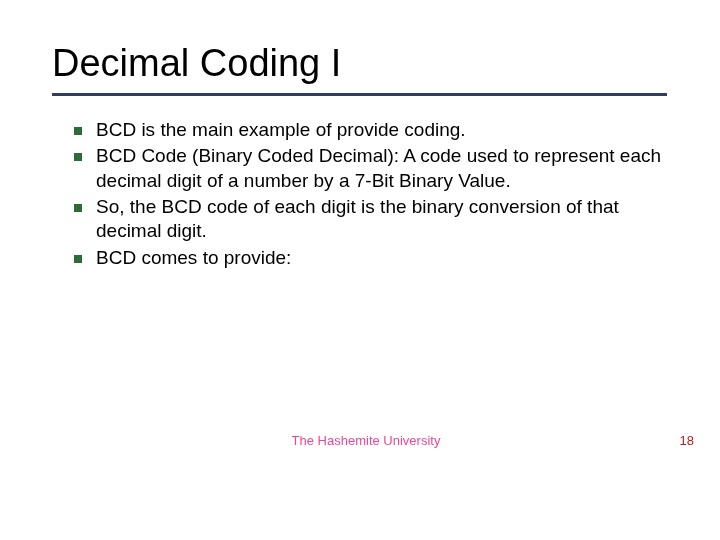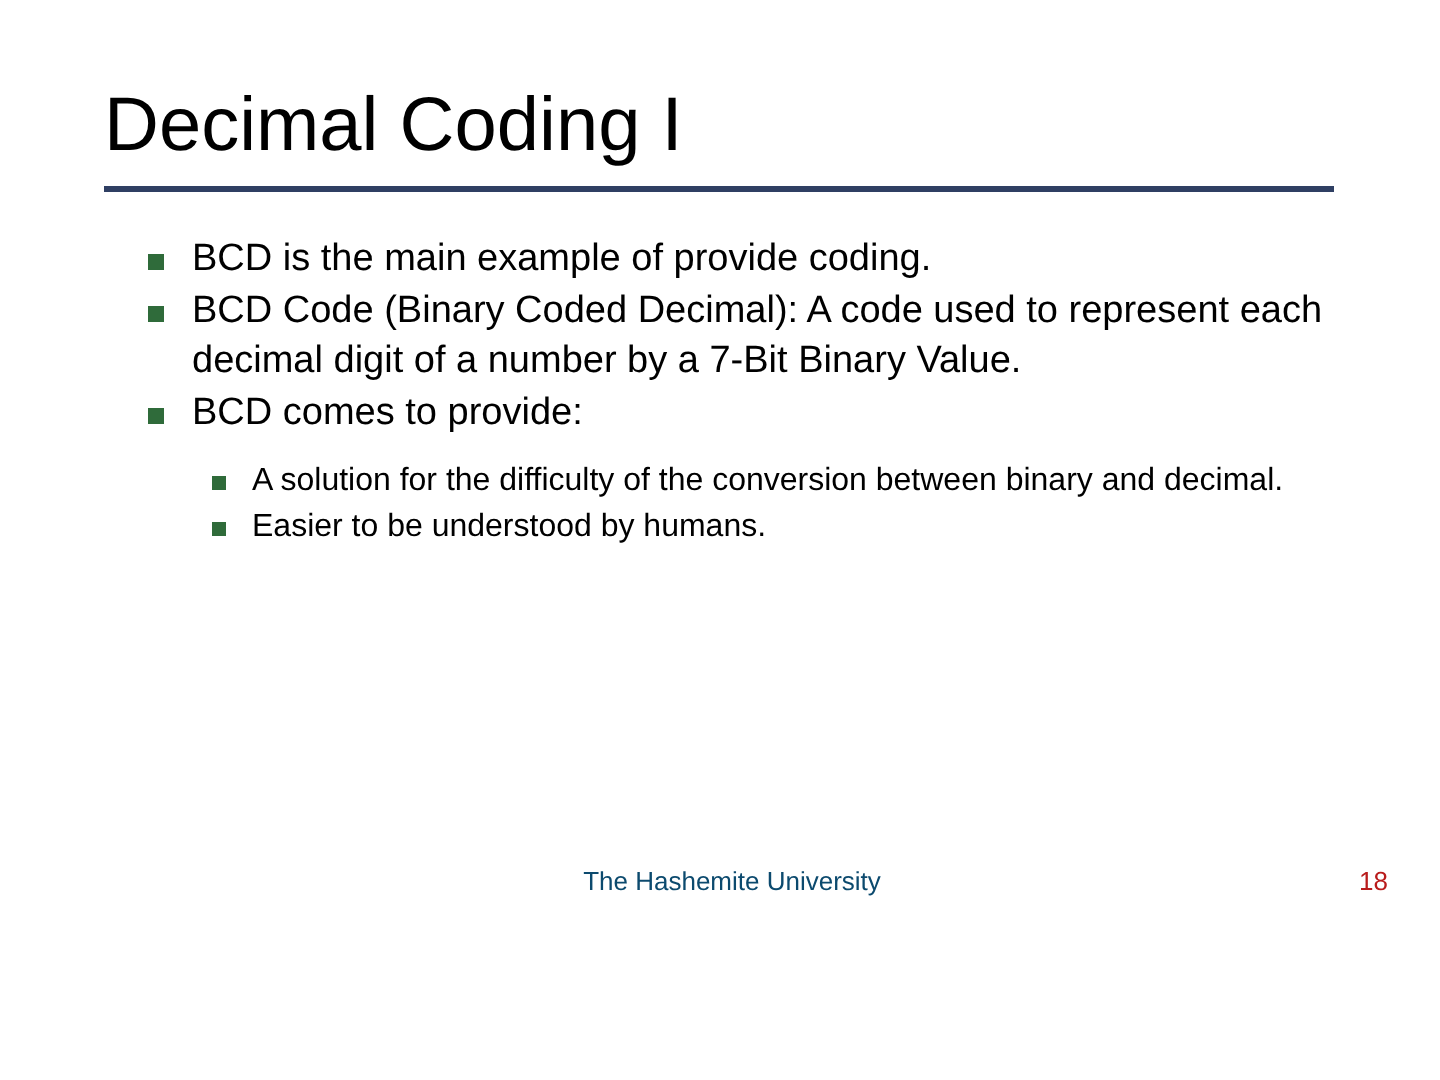--- a/index.html
+++ b/index.html
@@ -15,44 +15,41 @@
     width: 8px; height: 8px; background: #2f6b3a;
   }
   .ul2 { list-style: none; padding-left: 54px; margin-top: 12px; }
   .ul2 > li { position: relative; font-size: 16px; line-height: 1.28; margin-bottom: 2px; padding-left: 20px; }
   .ul2 > li::before {
     content: ""; position: absolute; left: 0; top: 7px;
     width: 7px; height: 7px; background: #2f6b3a;
   }
   .footer-center {
     position: absolute; left: 0; right: 0; bottom: 22px;
-    text-align: center; font-size: 13px; color: #0c4a6e; padding-left: 12px;
+    text-align: center; font-size: 13px; color: #ec4899; padding-left: 12px;
   }
   .footer-right {
     position: absolute; right: 26px; bottom: 22px;
     font-size: 13px; color: #b91c1c;
   }
 </style>
 </head>
 <body>
 
 <div class="slide">
 
   <div class="title-wrap">
     <div class="title">Decimal Coding I</div>
     <div class="title-rule"></div>
   </div>
 
   <ul class="ul1">
     <li>BCD is the main example of provide coding.</li>
     <li>BCD Code (Binary Coded Decimal): A code used to represent each decimal digit of a number by a 7-Bit Binary Value.</li>
+    <li>So, the BCD code of each digit is the binary conversion of that decimal digit.</li>
     <li>BCD comes to provide:</li>
   </ul>
 
-  <ul class="ul2">
-    <li>A solution for the difficulty of the conversion between binary and decimal.</li>
-    <li>Easier to be understood by humans.</li>
-  </ul>
 
   <div class="footer-center">The Hashemite University</div>
   <div class="footer-right">18</div>
 
 </div>
 
 </body></html>

